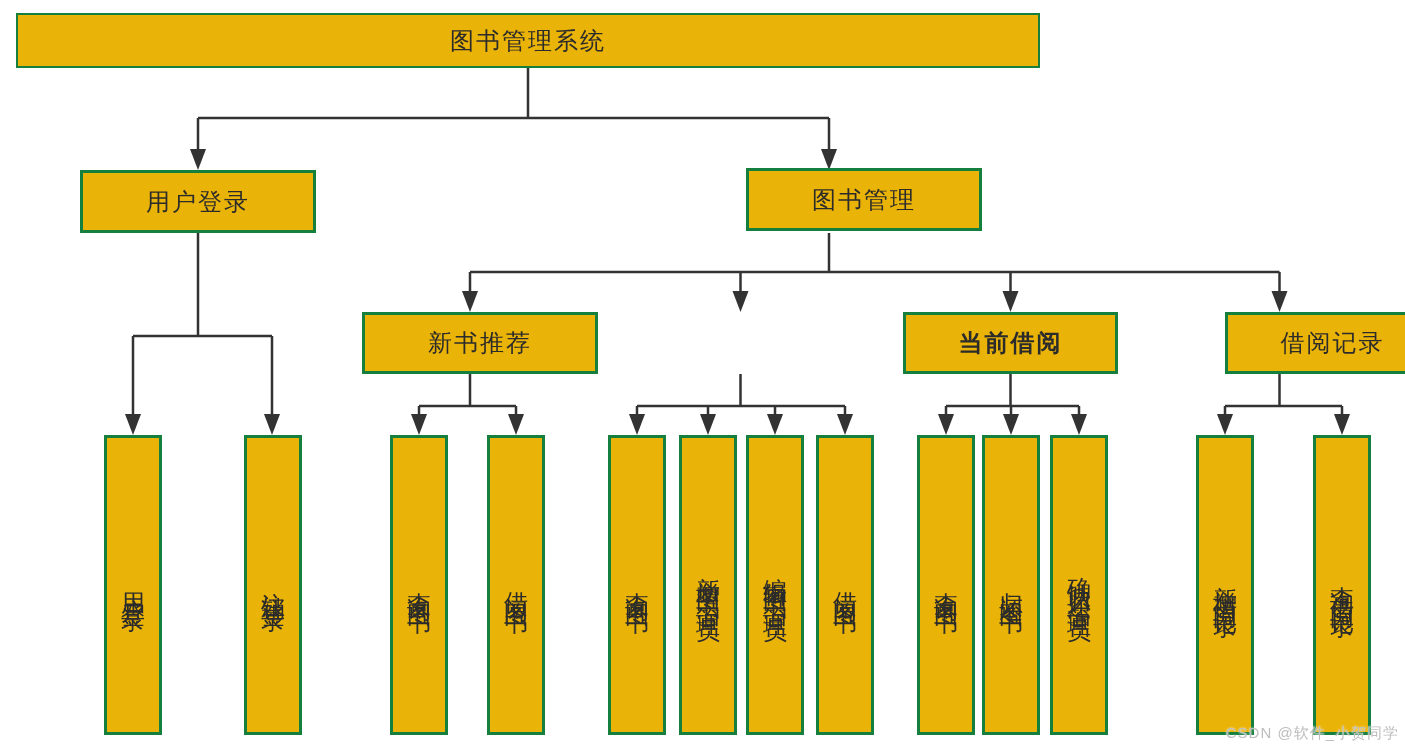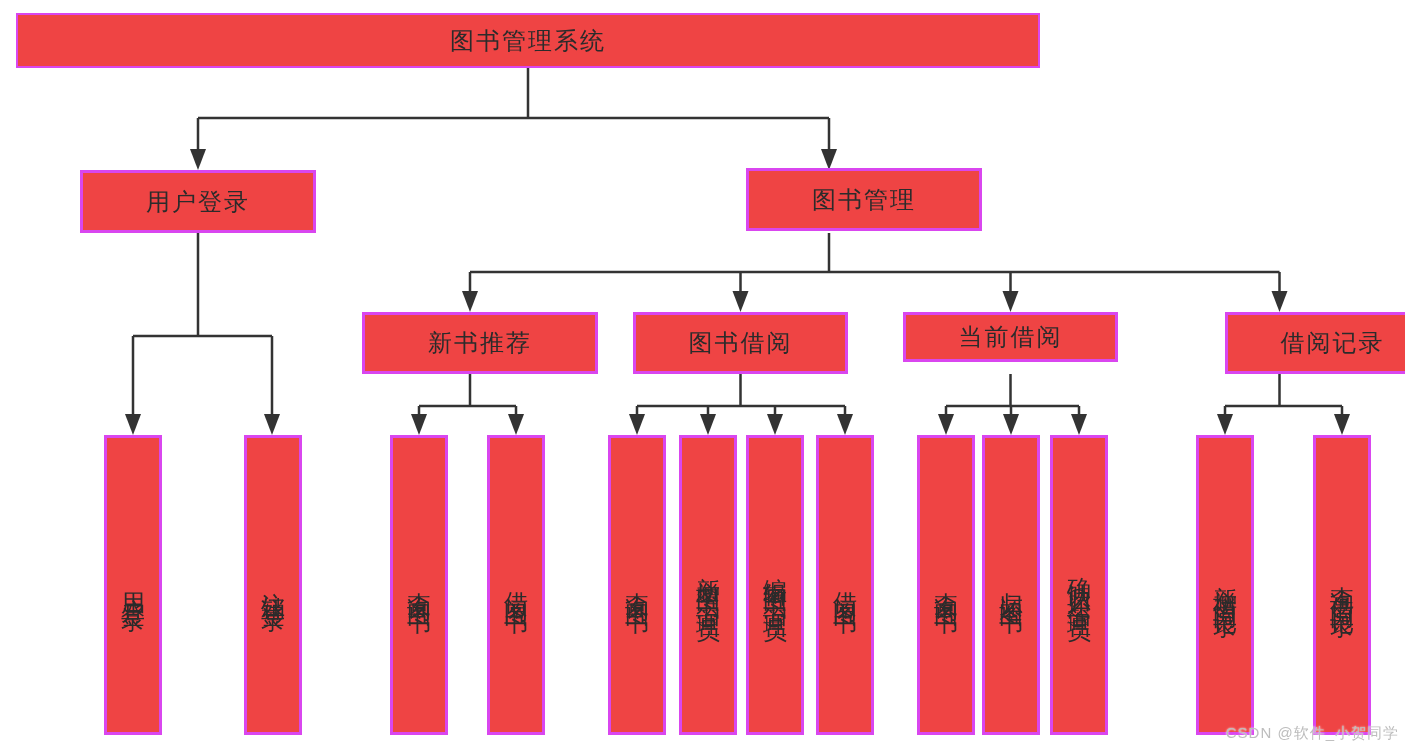--- a/index.html
+++ b/index.html
@@ -18,22 +18,22 @@
   .connectors {
     position: absolute;
     left: 0; top: 0;
     width: 1405px; height: 747px;
   }
   .connectors path { stroke: #333333; stroke-width: 2.5; fill: none; }
   .connectors polygon { fill: #333333; stroke: none; }
 
   .box {
     position: absolute;
-    background: #ef4444;
-    border: 3px solid #d946ef;
+    background: #eab308;
+    border: 3px solid #15803d;
     display: flex;
     align-items: center;
     justify-content: center;
   }
   .box.top { border-width: 2px; }
 
   .hlabel {
     font-size: 24px;
     letter-spacing: 2px;
     white-space: nowrap;
@@ -105,24 +105,21 @@
   <div class="box" style="left:80px; top:170px; width:236px; height:63px;">
     <span class="hlabel">用户登录</span>
   </div>
   <div class="box" style="left:711px; top:168px; width:236px; height:63px;margin-left:35px;">
     <span class="hlabel">图书管理</span>
   </div>
 
   <div class="box" style="left:362px; top:312px; width:236px; height:62px;">
     <span class="hlabel">新书推荐</span>
   </div>
-  <div class="box" style="left:633px; top:312px; width:215px; height:62px;">
-    <span class="hlabel">图书借阅</span>
-  </div>
-  <div class="box" style="left:903px; top:312px; width:215px; height:50px;">
+  <div class="box" style="left:903px; top:312px; width:215px; height:62px;font-weight:bold;">
     <span class="hlabel">当前借阅</span>
   </div>
   <div class="box" style="left:1225px; top:312px; width:215px; height:62px;">
     <span class="hlabel">借阅记录</span>
   </div>
 
   <div class="box leaf" style="left:104px; top:435px; width:58px; height:300px;">
     <span class="vlabel">用户登录</span>
   </div>
   <div class="box leaf" style="left:244px; top:435px; width:58px; height:300px;">

